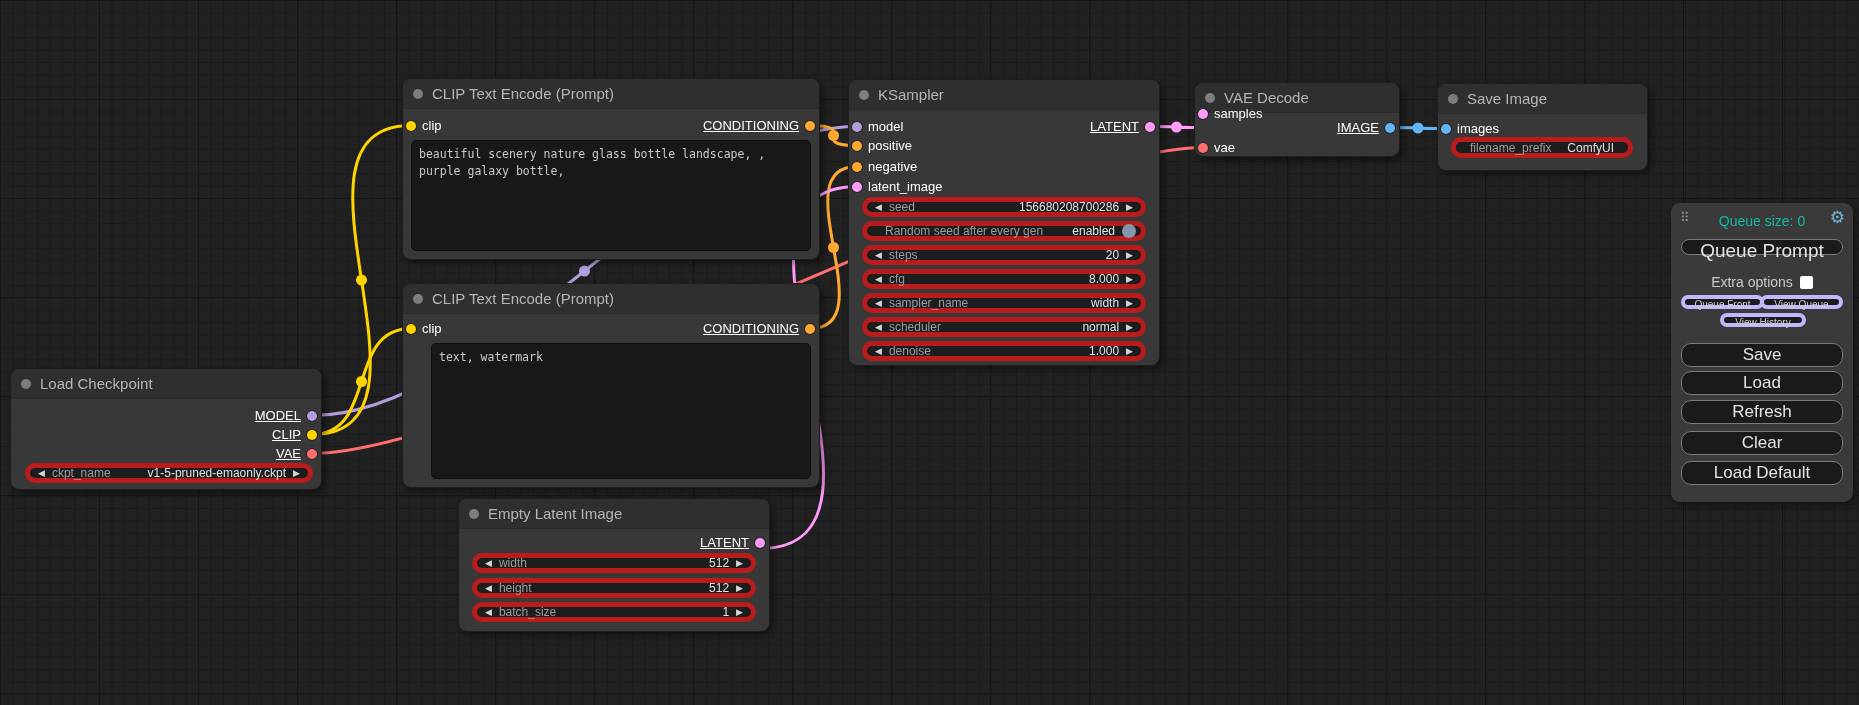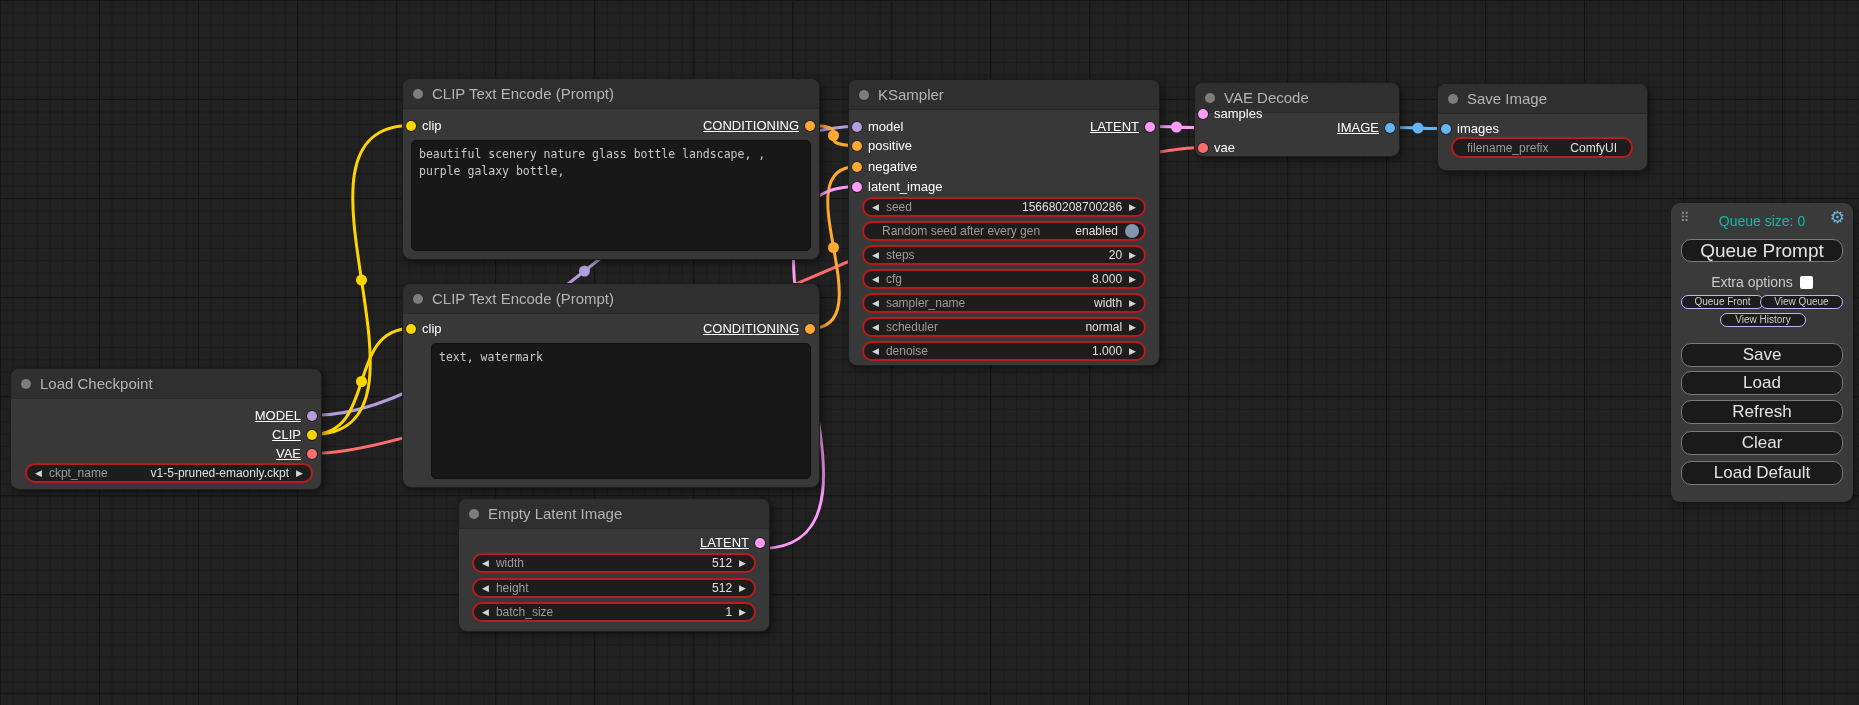--- a/index.html
+++ b/index.html
@@ -31,21 +31,21 @@
   }
   .cdot { width:10px; height:10px; border-radius:50%; background:#7d7d7d; flex:none; }
 
   .prow { position:absolute; display:flex; align-items:center; gap:6px; height:19px; font-size:13px; color:#ffffff; white-space:nowrap; }
   .prow.in  { left:3px; }
   .prow.out { right:4px;text-decoration:underline; }
   .pdot { width:10px; height:10px; border-radius:50%; flex:none; box-shadow:0 0 0 1px rgba(0,0,0,.35); background:#888; }
 
   .widget {
     position:absolute; height:20px; display:flex; align-items:center; gap:7px;
-    background:#1d1d1d; border:2px solid #b91c1c; border-radius:10px;
+    background:#1d1d1d; border:5px solid #b91c1c; border-radius:10px;
     font-size:12px; padding:0 8px; white-space:nowrap; cursor:pointer;
   }
   .wlabel { color:#9c9c9c; }
   .wvalue { margin-left:auto; color:#e0e0e0; }
   .warr { color:#d6d6d6; font-size:9px; flex:none; }
   .tdot { width:14px; height:14px; border-radius:50%; background:#8296ad; flex:none; margin-right:-3px; }
 
   .ta {
     position:absolute; background:#181818; border:1px solid #101010; border-radius:5px;
     resize:none; outline:none; color:#c9c9c9; padding:5px 7px;
@@ -64,21 +64,21 @@
   .gear { position:absolute; right:8px; top:6px; font-size:17px; line-height:1; cursor:pointer; }
 
   .btn {
     display:block; position:absolute; left:10px; right:10px; height:24px;
     background:#1a1a1a; border:1px solid #7a7a7a; border-radius:10px;
     color:#e3e3e3; font-size:17px; text-align:center; line-height:22px; cursor:pointer;
     font-family:"Liberation Sans", sans-serif;
   }
   .btn.big { font-size:19px; }
   .pillbtn {
-    position:absolute; height:14px; background:#1c1c1c; border:1px solid #c4b5fd;
+    position:absolute; height:14px; background:#1c1c1c; border:4px solid #c4b5fd;
     border-radius:8px; color:#cccccc; font-size:10px; text-align:center; line-height:12px; cursor:pointer;
   }
   .extra-row { position:absolute; top:71px; left:0; right:0; display:flex; justify-content:center; align-items:center; gap:7px; font-size:14px; color:#c9c9c9; }
   .checkbox { width:13px; height:13px; background:#ffffff; border-radius:2px; cursor:pointer; }
 </style>
 </head>
 <body>
 
 <div id="canvas">
 
@@ -291,21 +291,21 @@
       <span class="warr">▶</span>
     </div>
   </div>
 
   <div class="menu">
     <div class="menu-head">
       <span class="drag-handle">⠿</span>
       <span class="queue-size">Queue size: 0</span>
       <span class="gear" id="gear" style="color: rgb(110, 179, 217);">⚙</span>
     </div>
-    <button class="btn big" style="top:36px;height:23px">Queue Prompt</button>
+    <button class="btn big" style="top:36px;height:16px">Queue Prompt</button>
     <div class="extra-row">
       <span>Extra options</span>
       <span class="checkbox"></span>
     </div>
     <button class="pillbtn" style="left:10px;top:92px;width:83px">Queue Front</button>
     <button class="pillbtn" style="right:10px;top:92px;width:83px">View Queue</button>
     <button class="pillbtn" style="left:49px;top:110px;width:86px">View History</button>
     <button class="btn" style="top:140px">Save</button>
     <button class="btn" style="top:168px">Load</button>
     <button class="btn" style="top:197px">Refresh</button>

